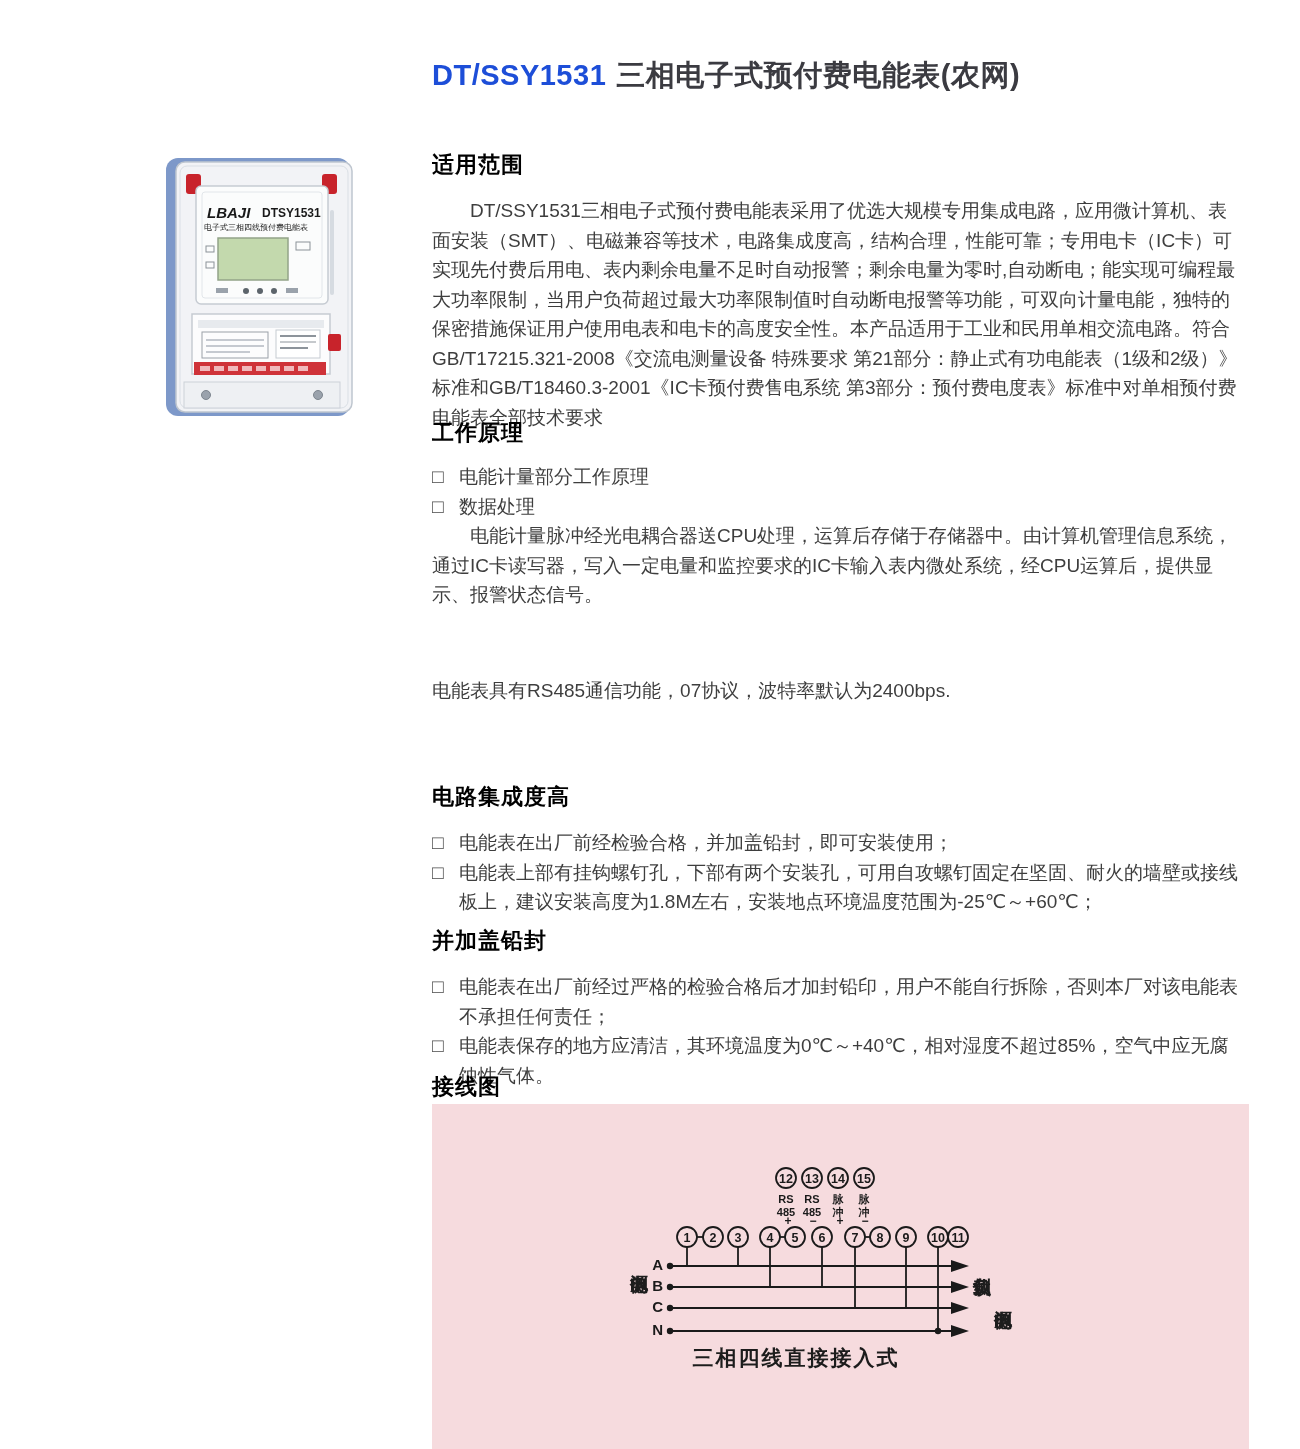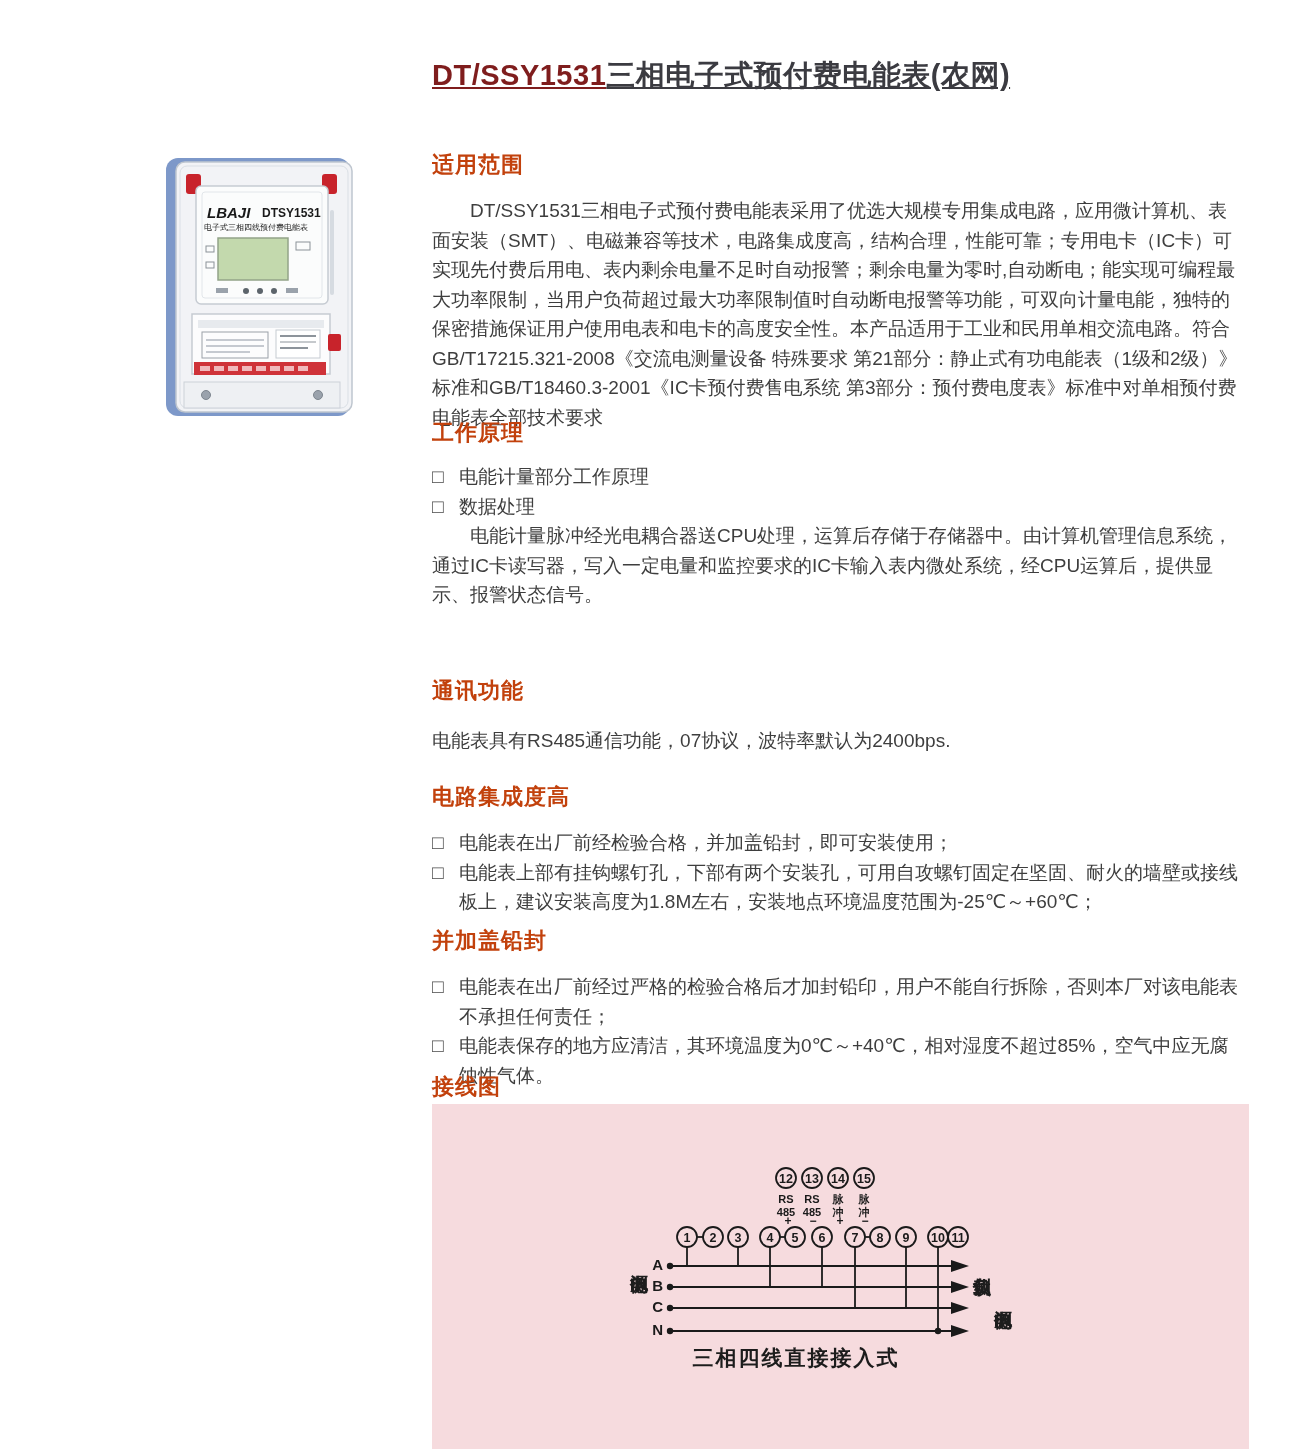--- a/index.html
+++ b/index.html
@@ -5,26 +5,26 @@
   html,body{margin:0;padding:0;}
   body{
     width:1300px;height:1449px;position:relative;background:#ffffff;
     font-family:"Liberation Sans","DejaVu Sans",sans-serif;
     overflow:hidden;
   }
   .page-title{
     position:absolute;left:432px;top:56px;font-size:29px;font-weight:bold;
     white-space:nowrap;letter-spacing:0.5px;
   }
-  .page-title .model{color:#7f1d1d;text-decoration:underline;}
-  .page-title .rest{color:#3b3b41;text-decoration:underline;}
+  .page-title .model{color:#1d4ed8;}
+  .page-title .rest{color:#3b3b41;margin-left:10px;}
 
   .section{position:absolute;left:432px;width:812px;}
   .section-heading{
-    font-size:22px;font-weight:bold;color:#c2410c;margin:0 0 16px 0;
+    font-size:22px;font-weight:bold;color:#000000;margin:0 0 16px 0;
     letter-spacing:1px;
   }
   .body-text{font-size:19px;color:#3e3e3e;line-height:29.5px;}
   p.para{margin:0;text-indent:2em;}
   .bullet-item{position:relative;padding-left:27px;margin:0;}
   .bullet-item .bullet{position:absolute;left:0;top:0;color:#4a4a4a;}
 
   .sec-scope{top:150px;}
   .sec-principle{top:418px;}
   .sec-principle .section-heading{margin-bottom:14px;}
@@ -131,21 +131,20 @@
   <div class="body-text bullet-item">
     <span class="bullet">□</span><span>电能计量部分工作原理</span>
   </div>
   <div class="body-text bullet-item">
     <span class="bullet">□</span><span>数据处理</span>
   </div>
   <p class="body-text para">电能计量脉冲经光电耦合器送CPU处理，运算后存储于存储器中。由计算机管理信息系统，通过IC卡读写器，写入一定电量和监控要求的IC卡输入表内微处系统，经CPU运算后，提供显示、报警状态信号。</p>
 </div>
 
 <div class="section sec-comm">
-  <h2 class="section-heading">通讯功能</h2>
   <p class="body-text" style="margin:0;">电能表具有RS485通信功能，07协议，波特率默认为2400bps.</p>
 </div>
 
 <div class="section sec-install">
   <h2 class="section-heading">电路集成度高</h2>
   <div class="body-text bullet-item">
     <span class="bullet">□</span><span>电能表在出厂前经检验合格，并加盖铅封，即可安装使用；</span>
   </div>
   <div class="body-text bullet-item">
     <span class="bullet">□</span><span>电能表上部有挂钩螺钉孔，下部有两个安装孔，可用自攻螺钉固定在坚固、耐火的墙壁或接线板上，建议安装高度为1.8M左右，安装地点环境温度范围为-25℃～+60℃；</span>

